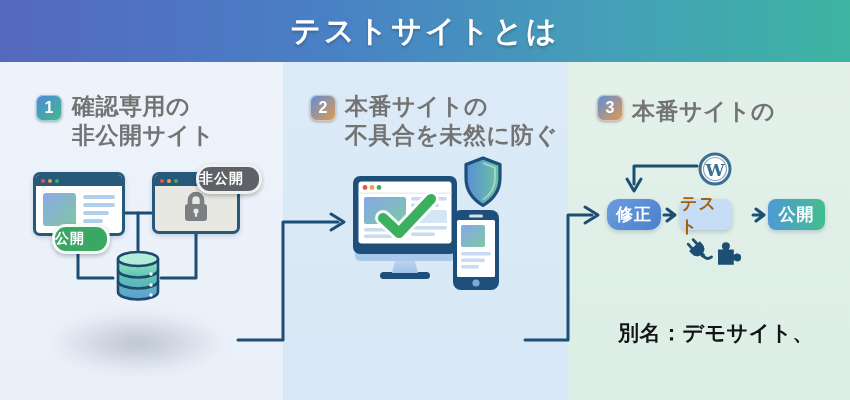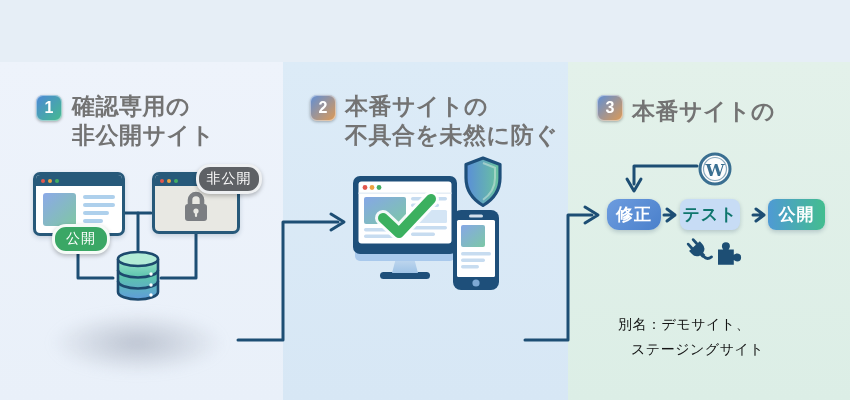--- a/index.html
+++ b/index.html
@@ -35,22 +35,22 @@
     color:#fff;font-size:16px;font-weight:bold;
     box-shadow:0 1px 3px rgba(0,0,0,.3), inset 0 0 0 1px rgba(255,255,255,.45);
   }
   .badge-green{background:linear-gradient(135deg,#4d87d8,#45bb8e);}
   .badge-orange{background:linear-gradient(135deg,#5e8fd8,#e09a52);}
   .sec-title{
     position:absolute;color:#737373;font-size:23px;font-weight:bold;
     line-height:29px;letter-spacing:.5px;white-space:nowrap;
   }
   .pill{
-    position:absolute;border-radius:14px;color:#fff;font-size:14px;font-weight:normal;
-    display:flex;align-items:center;justify-content:center;letter-spacing:1px;
+    position:absolute;border-radius:14px;color:#fff;font-size:14px;font-weight:bold;
+    display:flex;align-items:center;letter-spacing:1px;
     box-shadow:0 2px 4px rgba(0,0,0,.25);
   }
   .browser{
     position:absolute;background:#fff;border:3px solid #27597a;border-radius:7px;
     box-shadow:0 2px 5px rgba(30,60,90,.18);overflow:hidden;
   }
   .titlebar{height:11px;background:#27597a;display:flex;align-items:center;gap:3px;padding-left:5px;}
   .dot{width:4px;height:4px;border-radius:50%;}
   .dot-r{background:#e2574d;} .dot-o{background:#eda23f;} .dot-g{background:#43ae63;}
   .abs{position:absolute;}
@@ -58,33 +58,36 @@
   .connectors{position:absolute;left:0;top:0;z-index:2;pointer-events:none;}
   .art{z-index:3;} .topmost{z-index:4;}
   
   .flow-box{
     position:absolute;top:199px;height:31px;border-radius:8px;
     display:flex;align-items:center;justify-content:center;
     font-size:17px;font-weight:bold;letter-spacing:1px;
     box-shadow:0 2px 4px rgba(30,60,90,.22);
   }
   .box-fix{left:607px;width:54px;background:linear-gradient(135deg,#6d9cdf,#4a80cb);color:#fff;border-radius:12px;}
-  .box-test{left:680px;width:60px;background:#c7dcf5;color:#0f766e;}
+  .box-test{left:680px;width:52px;background:#c7dcf5;color:#a16207;justify-content:flex-end;}
   .box-publish{left:768px;width:57px;background:linear-gradient(90deg,#4f9ad4,#43bd8f);color:#fff;}
   .note{
-    position:absolute;left:618px;top:312px;color:#141414;
-    font-size:14px;font-weight:normal;line-height:25px;letter-spacing:.5px;white-space:nowrap;
+    position:absolute;left:618px;top:320px;color:#141414;
+    font-size:21px;font-weight:bold;line-height:25px;letter-spacing:.5px;white-space:nowrap;
   }
   .note .l2{padding-left:13px;}
 </style>
 </head>
 <body>
 
 <div class="canvas">
 
+  <header class="header">
+    <h1>テストサイトとは</h1>
+  </header>
 
   <div class="col col1"></div>
   <div class="col col2"></div>
   <div class="col col3"></div>
   <div class="shadow"></div>
 
   <svg class="connectors" width="850" height="400" viewBox="0 0 850 400">
     <g fill="none" stroke="#1d4e74" stroke-width="3" stroke-linecap="round" stroke-linejoin="round">
       <path d="M125 213 H151"></path>
       <path d="M138 213 V250"></path>
@@ -254,16 +257,15 @@
       <path d="M15.2 22 q0 5 5.5 5.5" fill="none" stroke="#1d4e74" stroke-width="2.8" stroke-linecap="round"></path>
     </g>
   </svg>
 
   <svg class="abs art" style="left:714px;top:239px;" width="30" height="27" viewBox="0 0 30 27">
     <path fill="#1d4e74" d="M4 10.5 h5.2 C8.5 9.3 7.9 8.4 7.9 7.2 a4 4 0 0 1 8 0 c0 1.2 -.6 2.1 -1.3 3.3 H19.8 v5.2 c1.2 -.7 2.1 -1.3 3.3 -1.3 a4 4 0 0 1 0 8 c-1.2 0 -2.1 -.6 -3.3 -1.3 V25.8 H4 Z"></path>
   </svg>
 
   <div class="note">
     <div>別名：デモサイト、</div>
-    <div class="l2">ステージングサイト</div>
   </div>
 
 </div>
 
 </body></html>

